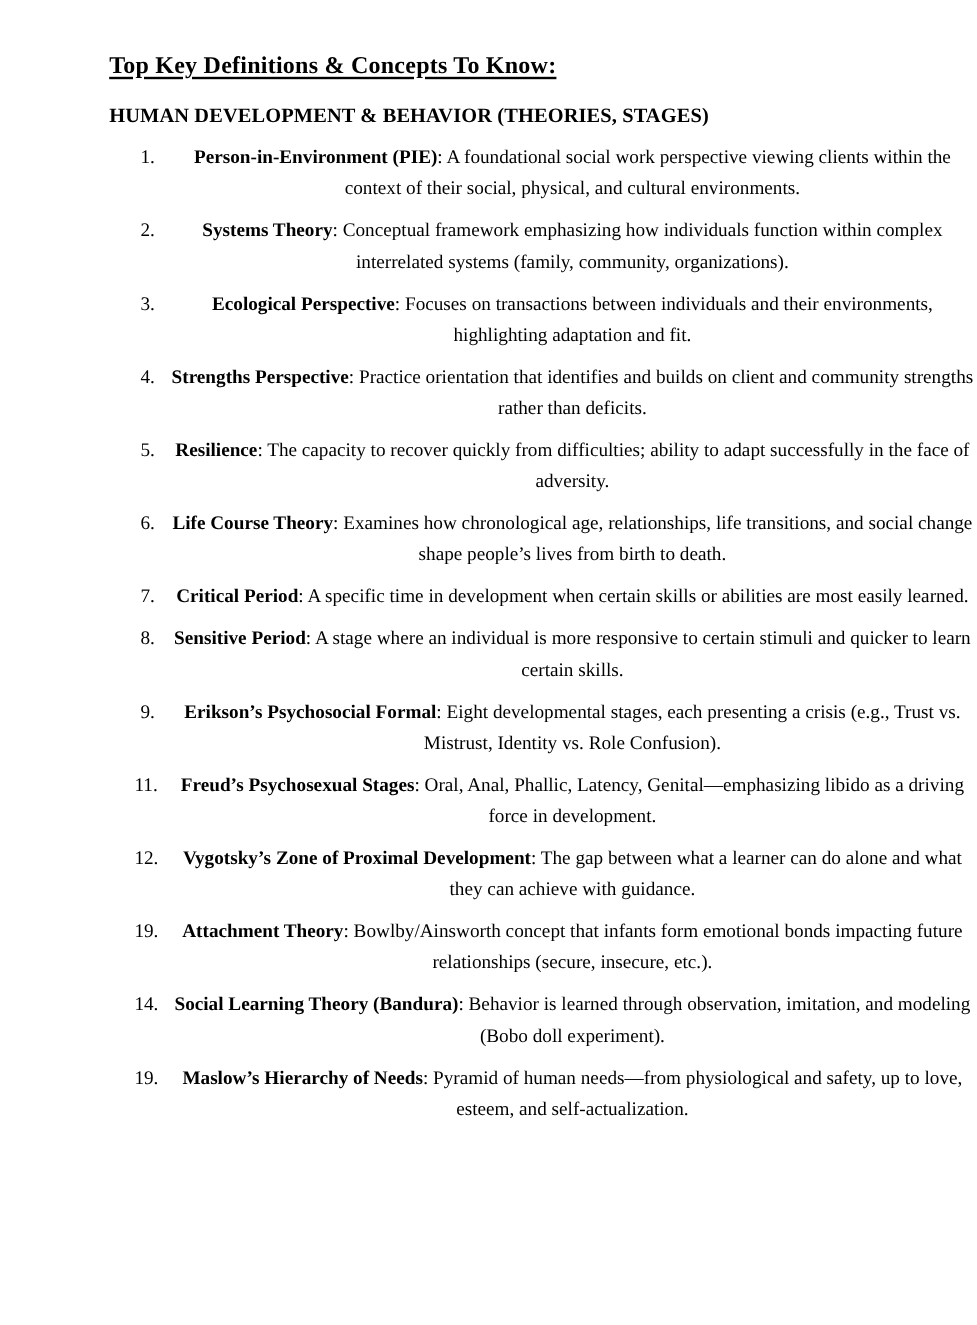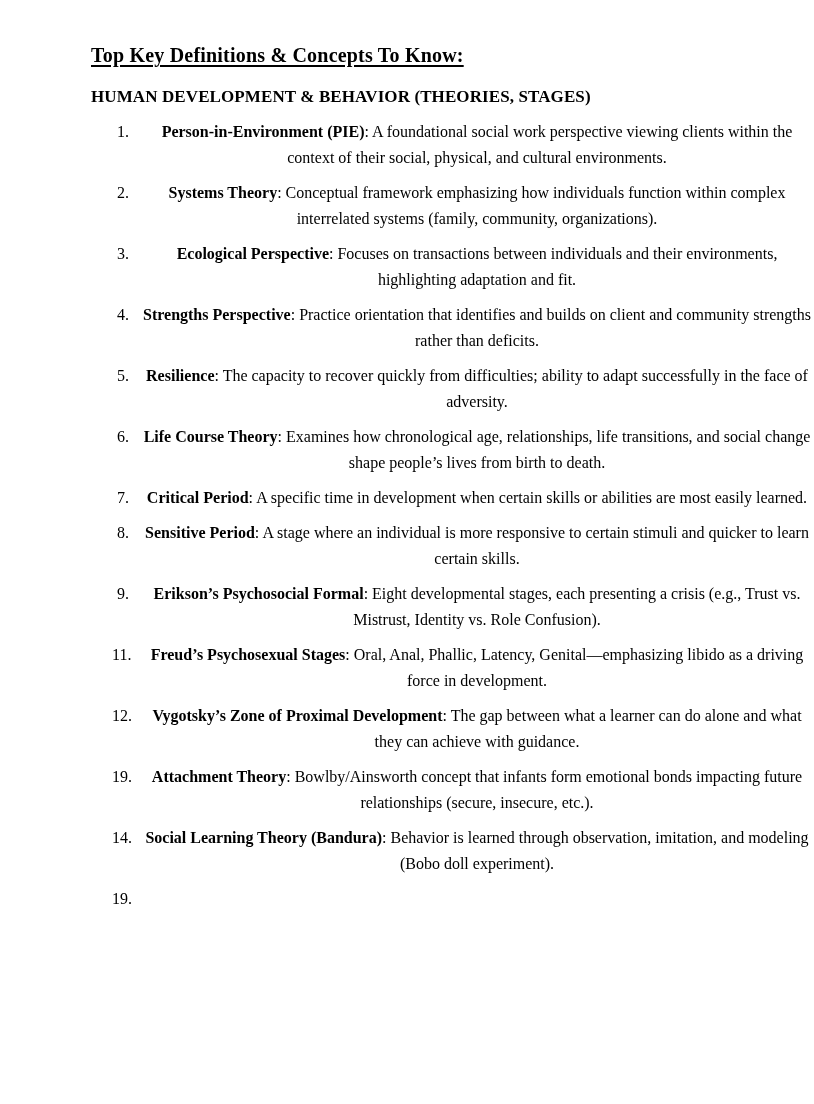--- a/index.html
+++ b/index.html
@@ -122,15 +122,16 @@
       <li>
         <span class="item-num">19.</span>
         <span class="item-text"><span class="item-term">Attachment Theory</span><span>: </span><span>Bowlby/Ainsworth concept that infants form emotional bonds impacting future relationships (secure, insecure, etc.).</span></span>
       </li>
       <li>
         <span class="item-num">14.</span>
         <span class="item-text"><span class="item-term">Social Learning Theory (Bandura)</span><span>: </span><span>Behavior is learned through observation, imitation, and modeling (Bobo doll experiment).</span></span>
       </li>
       <li>
         <span class="item-num">19.</span>
+        <span class="item-text"><span class="item-term">Maslow’s Hierarchy of Needs</span><span>: </span><span>Pyramid of human needs—from physiological and safety, up to love, esteem, and self-actualization.</span></span>
       </li>
     </ol>
 </div>
 
 </body></html>

